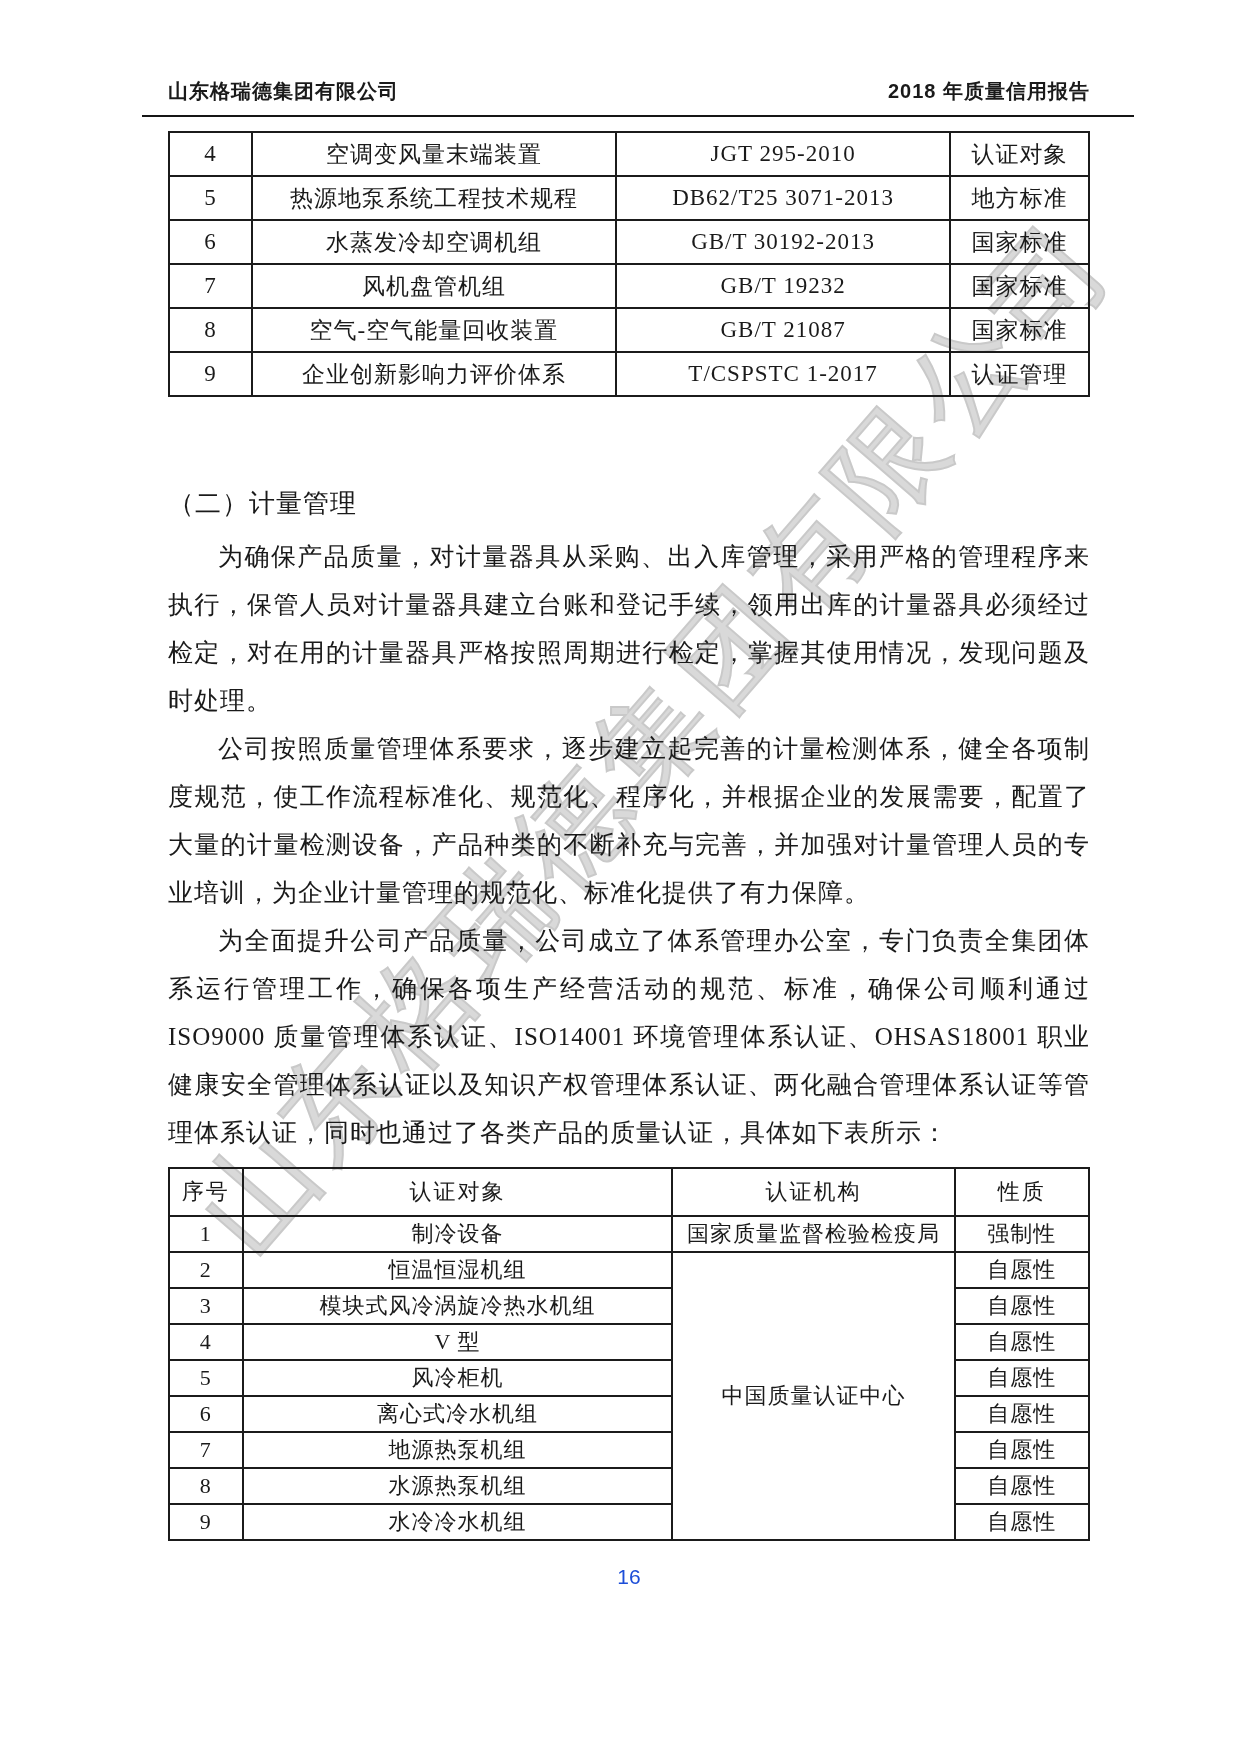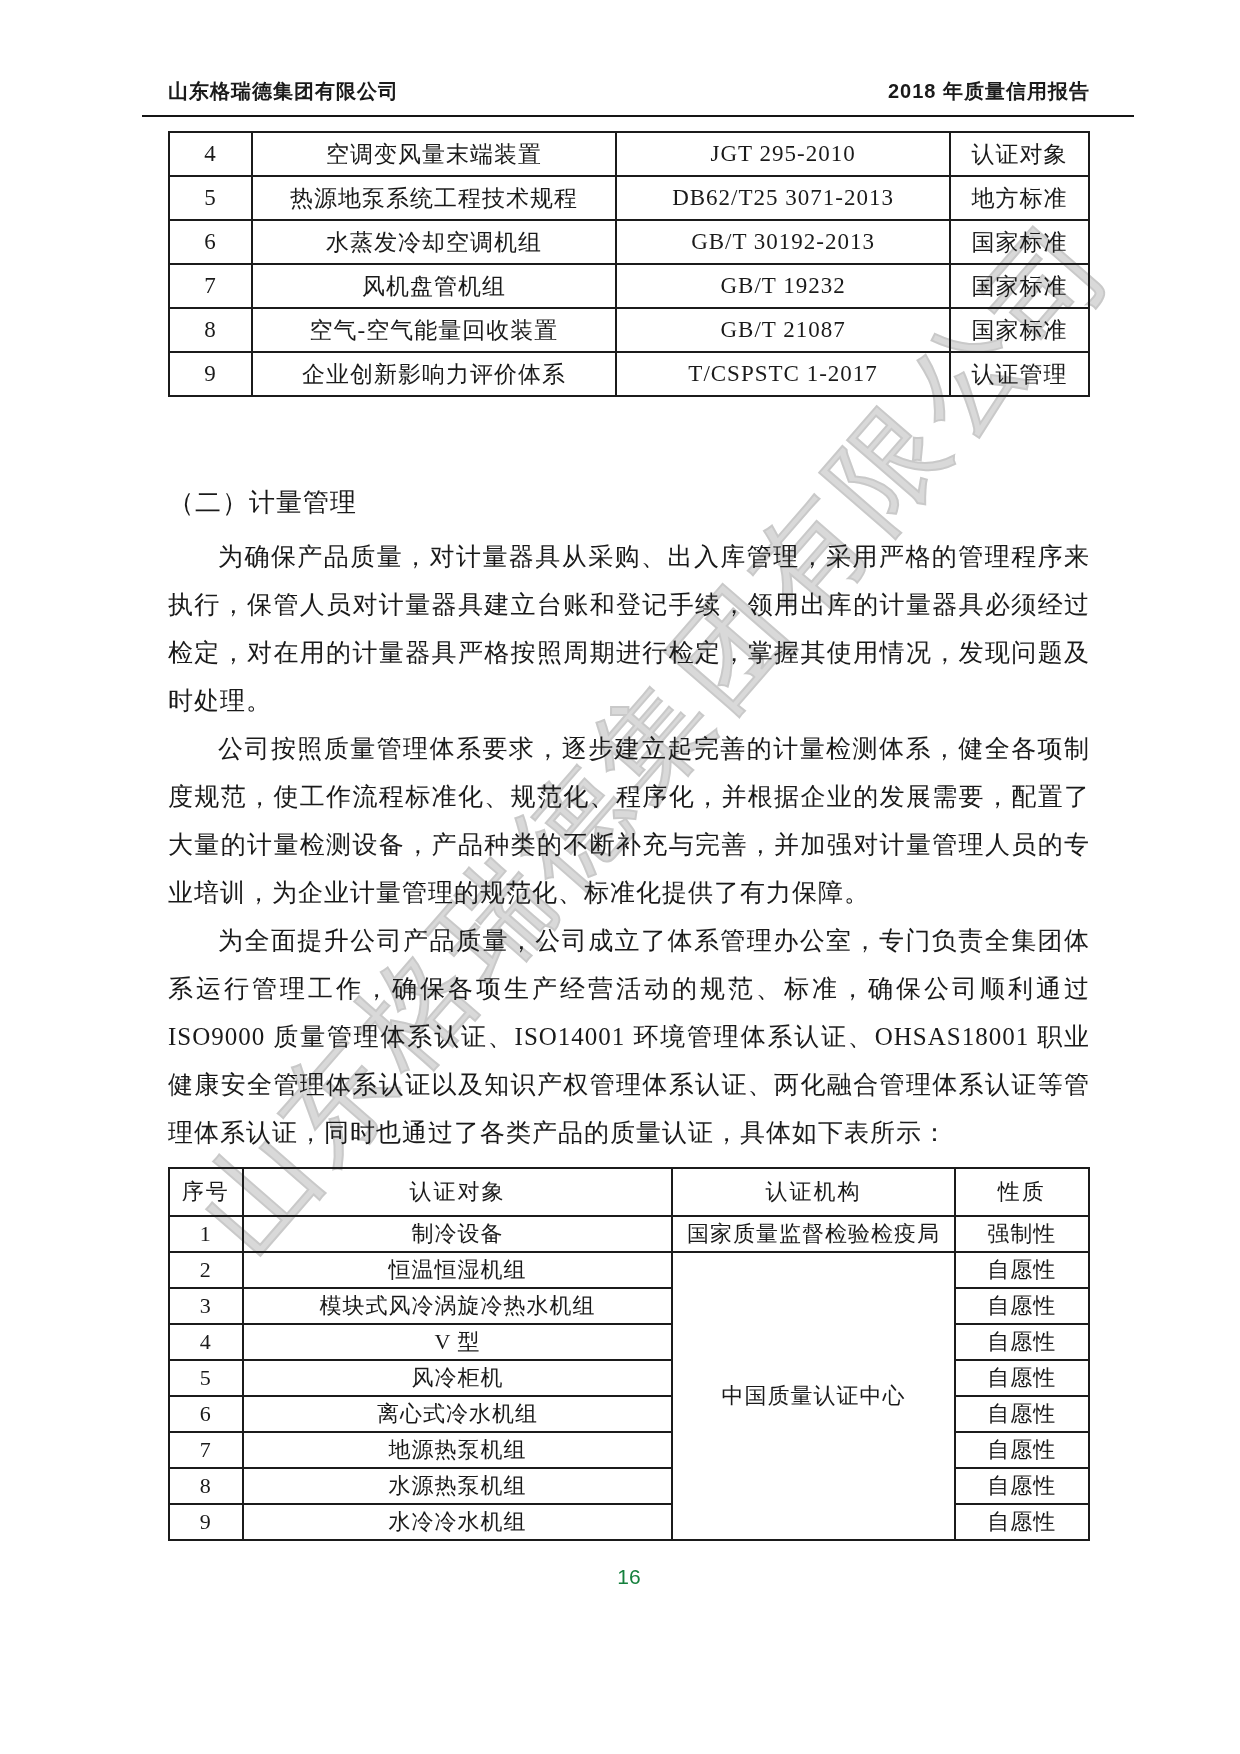--- a/index.html
+++ b/index.html
@@ -68,37 +68,37 @@
   .standards td { height: 44px; letter-spacing: 1px; }
   .cert { margin-top: 10px; font-size: 22px; }
   .cert thead td { height: 48px; letter-spacing: 2px; }
   .cert tbody td { height: 36px; letter-spacing: 1px; }
   
   .sec-heading {
     font-size: 26px;
     line-height: 48px;
     letter-spacing: 1px;
   }
-  .h-metrology { margin: 83px 0 5px; font-family: Liberation Mono, monospace; }
+  .h-metrology { margin: 83px 0 5px; }
   .h-certification { margin: 0 0 0; }
   .para {
     font-size: 25px;
     line-height: 48px;
     text-align: justify;
     text-align-last: left;
     text-indent: 50px;
     letter-spacing: 1px;
   }
   
   .page-number {
     margin-top: 24px;
     text-align: center;
     font-family: "Liberation Sans", "DejaVu Sans", sans-serif;
     font-size: 21px;
-    color: #15803d;
+    color: #1d4ed8;
   }
 </style>
 </head>
 <body>
 
 <div class="page">
 
   <div class="watermark">山东格瑞德集团有限公司</div>
 
   <div class="content">

